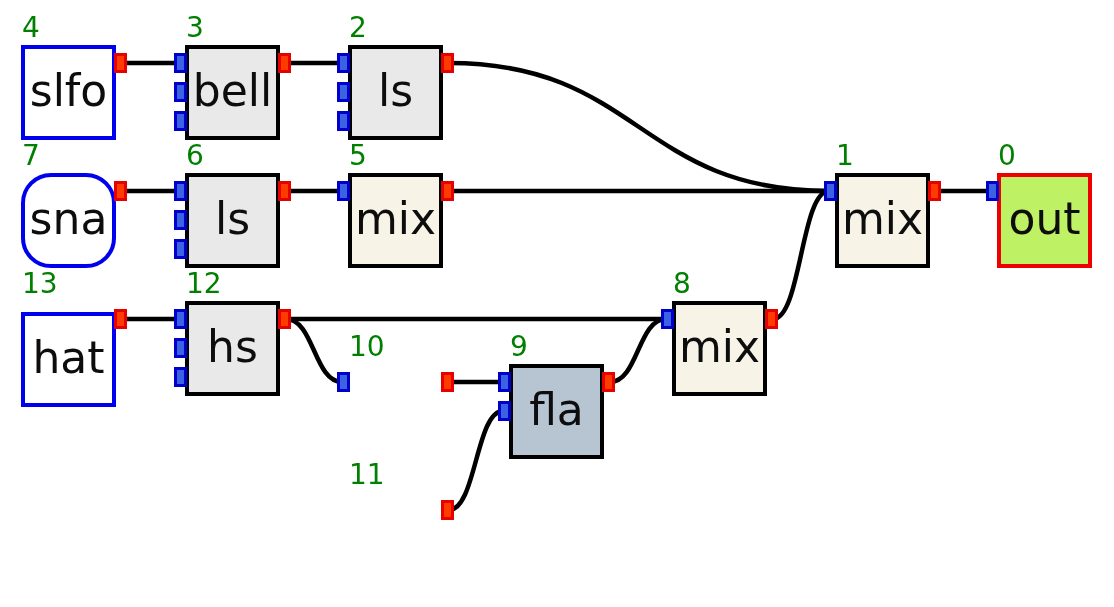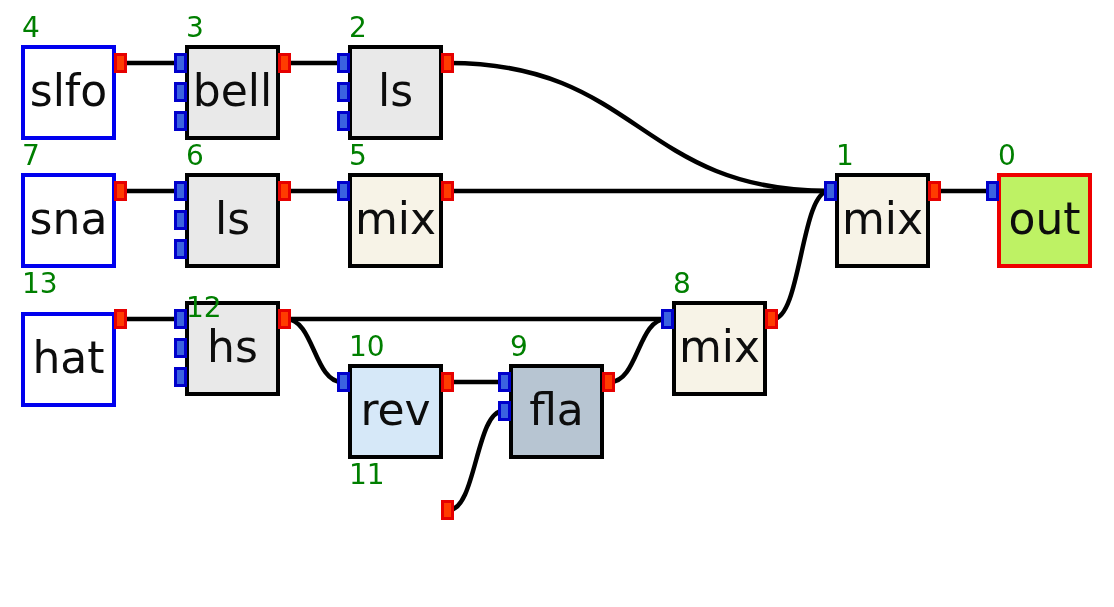--- a/index.html
+++ b/index.html
@@ -92,21 +92,21 @@
     <div class="port in" style="left: 174px; top: 111px;"></div>
     <div class="port out" style="left: 278px; top: 53px;"></div>
     <div class="node" style="left: 348px; top: 45px; background: rgb(233, 233, 233); border-color: rgb(0, 0, 0);">
       <span class="node-label">ls</span>
     </div>
     <div class="node-number" style="left: 349px; top: 14px;">2</div>
     <div class="port in" style="left: 337px; top: 53px;"></div>
     <div class="port in" style="left: 337px; top: 82px;"></div>
     <div class="port in" style="left: 337px; top: 111px;"></div>
     <div class="port out" style="left: 441px; top: 53px;"></div>
-    <div class="node" style="left: 21px; top: 173px; background: rgb(255, 255, 255); border-color: rgb(0, 0, 238);">
+    <div class="node" style="left: 21px; top: 173px; background: rgb(255, 255, 255); border-color: rgb(0, 0, 238); border-radius: 30px;">
       <span class="node-label">sna</span>
     </div>
     <div class="node-number" style="left: 22px; top: 142px;">7</div>
     <div class="port out" style="left: 114px; top: 181px;"></div>
     <div class="node" style="left: 185px; top: 173px; background: rgb(233, 233, 233); border-color: rgb(0, 0, 0);">
       <span class="node-label">ls</span>
     </div>
     <div class="node-number" style="left: 186px; top: 142px;">6</div>
     <div class="port in" style="left: 174px; top: 181px;"></div>
     <div class="port in" style="left: 174px; top: 210px;"></div>
@@ -130,34 +130,31 @@
     <div class="node-number" style="left: 998px; top: 142px;">0</div>
     <div class="port in" style="left: 986px; top: 181px;"></div>
     <div class="node" style="left: 21px; top: 301px; background: rgb(255, 255, 255); border-color: rgb(0, 0, 238); margin-top: 11px;">
       <span class="node-label">hat</span>
     </div>
     <div class="node-number" style="left: 22px; top: 270px;">13</div>
     <div class="port out" style="left: 114px; top: 309px;"></div>
     <div class="node" style="left: 185px; top: 301px; background: rgb(233, 233, 233); border-color: rgb(0, 0, 0);">
       <span class="node-label">hs</span>
     </div>
-    <div class="node-number" style="left: 186px; top: 270px; margin-top: 24px;">12</div>
+    <div class="node-number" style="left: 186px; top: 270px;">12</div>
     <div class="port in" style="left: 174px; top: 309px;"></div>
     <div class="port in" style="left: 174px; top: 338px;"></div>
     <div class="port in" style="left: 174px; top: 367px;"></div>
     <div class="port out" style="left: 278px; top: 309px;"></div>
     <div class="node" style="left: 672px; top: 301px; background: rgb(247, 243, 231); border-color: rgb(0, 0, 0);">
       <span class="node-label">mix</span>
     </div>
     <div class="node-number" style="left: 673px; top: 270px;">8</div>
     <div class="port in" style="left: 661px; top: 309px;"></div>
     <div class="port out" style="left: 765px; top: 309px;"></div>
-    <div class="node" style="left: 348px; top: 364px; background: rgb(214, 232, 248); border-color: rgb(0, 0, 0);">
-      <span class="node-label">rev</span>
-    </div>
     <div class="node-number" style="left: 349px; top: 333px;">10</div>
     <div class="port in" style="left: 337px; top: 372px;"></div>
     <div class="port out" style="left: 441px; top: 372px;"></div>
     <div class="node" style="left: 509px; top: 364px; background: rgb(183, 197, 210); border-color: rgb(0, 0, 0);">
       <span class="node-label">fla</span>
     </div>
     <div class="node-number" style="left: 510px; top: 333px;">9</div>
     <div class="port in" style="left: 498px; top: 372px;"></div>
     <div class="port in" style="left: 498px; top: 401px;"></div>
     <div class="port out" style="left: 602px; top: 372px;"></div>

